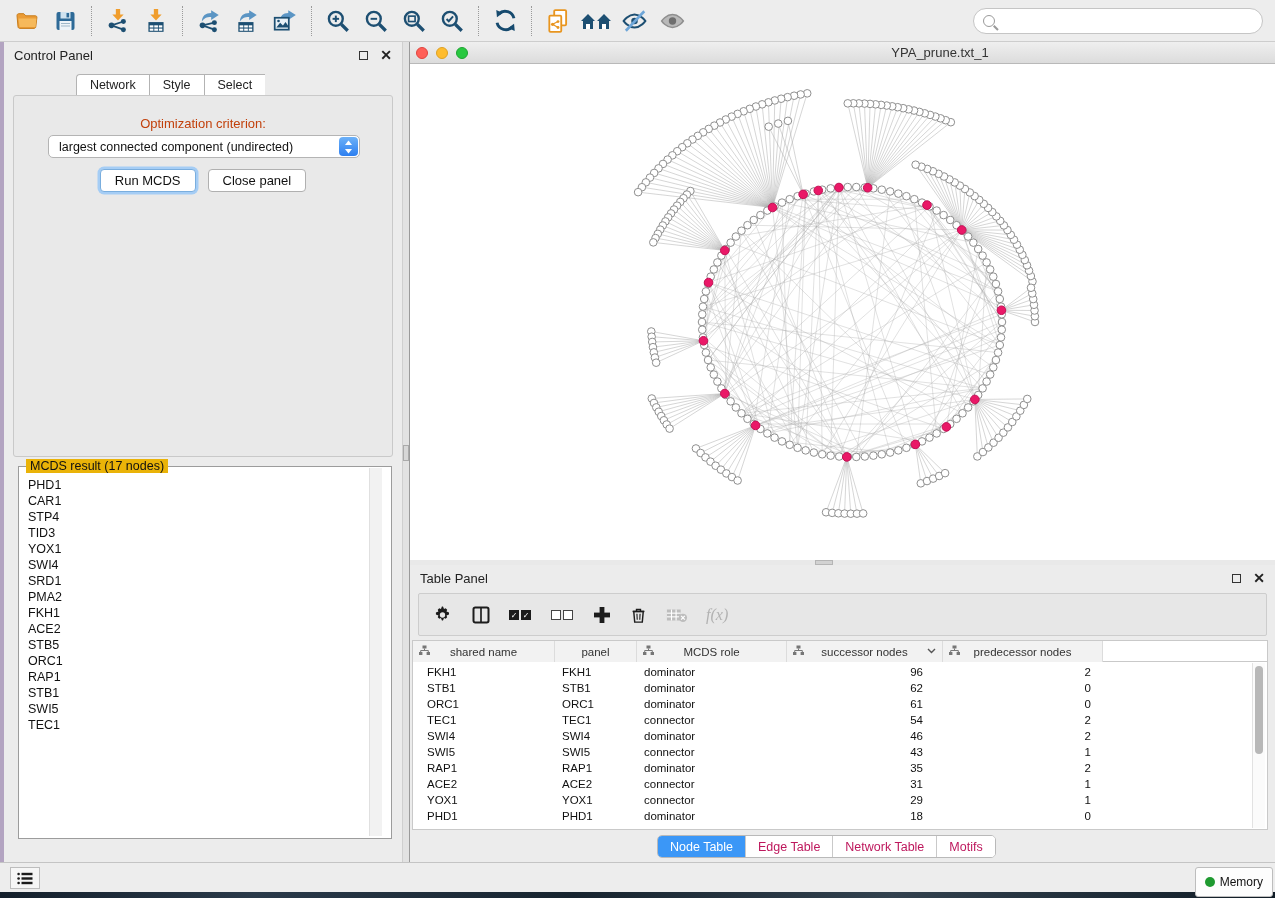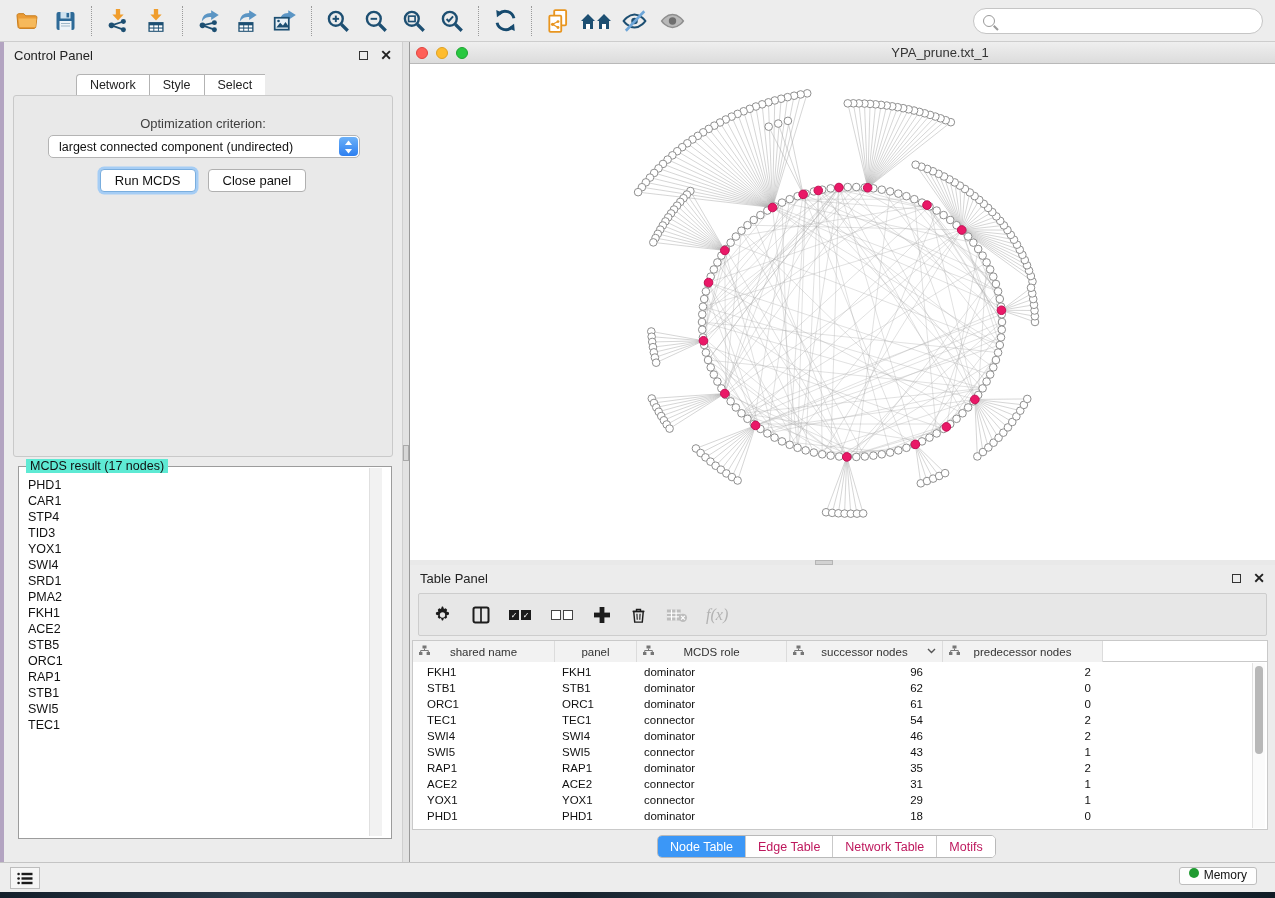--- a/index.html
+++ b/index.html
@@ -41,39 +41,39 @@
   .win-close { font-size:14px; font-weight:bold; color:#222; line-height:9px; }
   #cp-tabs { position:absolute; left:0; top:32px; width:398px; display:flex;
     justify-content:center; }
   .cp-tab { font-size:12.5px; color:#222; background:#fff; border:1px solid #b3b3b3;
     padding:3px 13px; border-right:none; }
   .cp-tab:first-child { border-radius:4px 0 0 4px; }
   .cp-tab:last-child { border-radius:0 4px 4px 0; border-right:1px solid #b3b3b3;margin-top:40px; }
   .cp-tab.active { background:#3b97f7; border-color:#2f82dd; color:#fff; }
   #cp-inner { position:absolute; left:9px; top:53px; width:380px; height:362px;
     background:#e9e9e9; border:1px solid #c9c9c9; border-radius:3px; }
-  #opt-label { text-align:center; font-size:13px; color:#404040; margin-top:20px; }
+  #opt-label { text-align:center; font-size:13px; color:#c2410c; margin-top:20px; }
   #criterion-select { position:absolute; left:34px; top:39px; width:312px; height:23px;
     background:#fff; border:1px solid #b4b4b4; border-radius:5px;
     font-size:12.5px; color:#111; display:flex; align-items:center;
     padding-left:10px; }
   .select-stepper { position:absolute; right:1px; top:1px; width:19px; height:19px;
     background:linear-gradient(#6cb1f8,#2d7ff0); border-radius:4px;
     display:flex; flex-direction:column; align-items:center; justify-content:center; }
   .select-stepper svg { display:block; }
   .btn-row { position:absolute; left:0; top:73px; width:100%;
     display:flex; justify-content:center; gap:12px; }
   .btn { background:#fff; border:1px solid #b0b0b0; border-radius:4px;
     font-size:13px; color:#111; padding:3px 14px; height:23px;
     font-family:"Liberation Sans",sans-serif; }
   .btn.focused { box-shadow:0 0 0 2.5px #a5cdf5; border-color:#7aaede; }
 
   #mcds-box { position:absolute; left:14px; top:424px; width:374px; height:373px;
     border:1px solid #9c9c9c; background:#fff; }
-  #mcds-legend { position:absolute; left:7px; top:-8px; background:#5eead4;
+  #mcds-legend { position:absolute; left:7px; top:-8px; background:#eab308;
     font-size:12.5px; color:#111; padding:0 4px; }
   #mcds-list { position:absolute; left:1px; top:4px; width:358px; height:364px;
     overflow:hidden; padding:6px 0 0 8px; }
   .mcds-item { font-size:12.5px; color:#111; line-height:16px; }
   #mcds-scroll { position:absolute; right:9px; top:1px; width:13px; height:368px;
     background:#f2f2f2; border-left:1px solid #e0e0e0; }
 
   
   #v-split { position:absolute; left:402px; top:42px; width:8px; height:820px;
     background:#e2e2e2; border-left:1px solid #cfcfcf; border-right:1px solid #9a9a9a; }
@@ -144,23 +144,23 @@
     border-right:1px solid #c9c9c9; background:#fff; }
   .tp-tab:last-child { border-right:none; }
   .tp-tab.active { background:#3b97f7; color:#fff; }
 
   
   #status-bar { position:absolute; left:0; top:862px; width:1275px; height:30px;
     background:#ededed; border-top:1px solid #c4c4c4; }
   #list-btn { position:absolute; left:10px; top:4px; width:30px; height:22px;
     background:#f6f6f6; border:1px solid #bdbdbd; display:flex;
     align-items:center; justify-content:center; }
-  #memory-btn { position:absolute; right:18px; top:4px; height:18px;
+  #memory-btn { position:absolute; right:2px; top:4px; height:30px;
     background:#fdfdfd; border:1px solid #bdbdbd; border-radius:3px;
-    display:flex; padding:0 9px; gap:5px; font-size:12px; color:#111;}
+    display:flex; align-items:center; padding:0 9px; gap:5px; font-size:12px; color:#111;}
   #memory-dot { width:10px; height:10px; border-radius:50%; background:#1f9a30; }
 </style>
 </head>
 <body>
 
 <div id="toolbar">
   <div class="tb-icon">
     <svg width="26" height="24" viewBox="0 0 24 24">
         <path d="M2 6.5c0-1 .7-1.8 1.6-1.8h5.2l2 2.1h9.7c.9 0 1.5.8 1.4 1.7l-1.1 9.3c-.1.9-.9 1.6-1.8 1.6H4.8c-.9 0-1.7-.7-1.8-1.6L2 6.5z" fill="#eb9c36" stroke="#c87d1b" stroke-width="1"></path>
         <path d="M3.5 9.5h18l-1 8.5H4.6z" fill="#f6b95b"></path>

